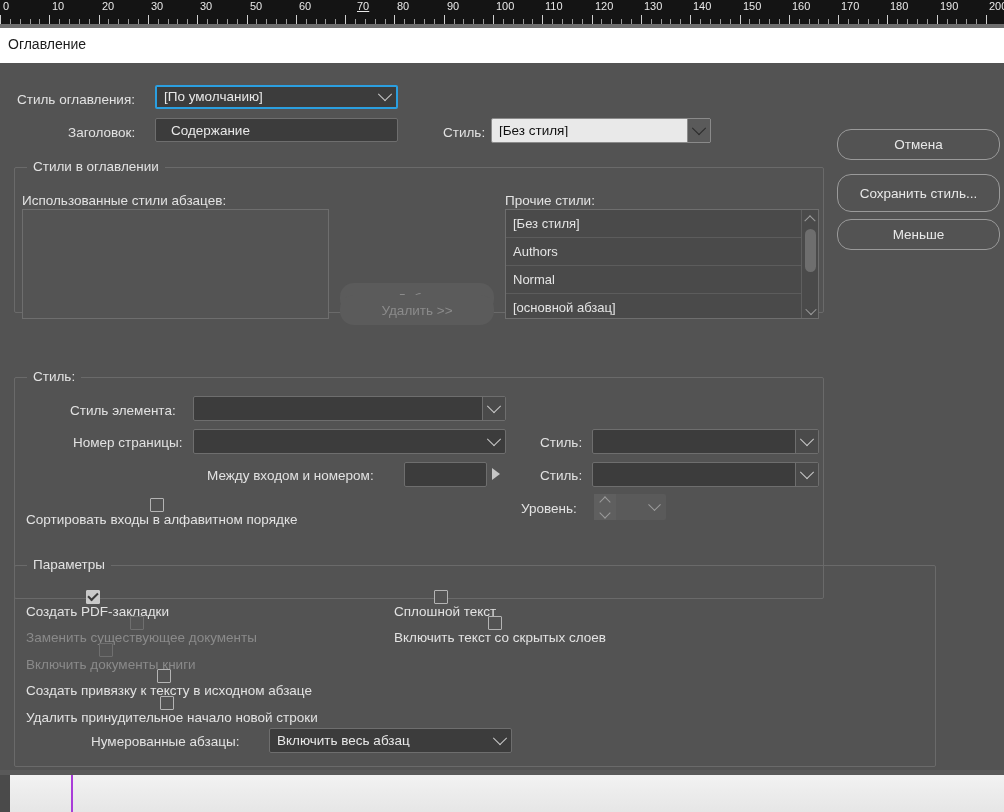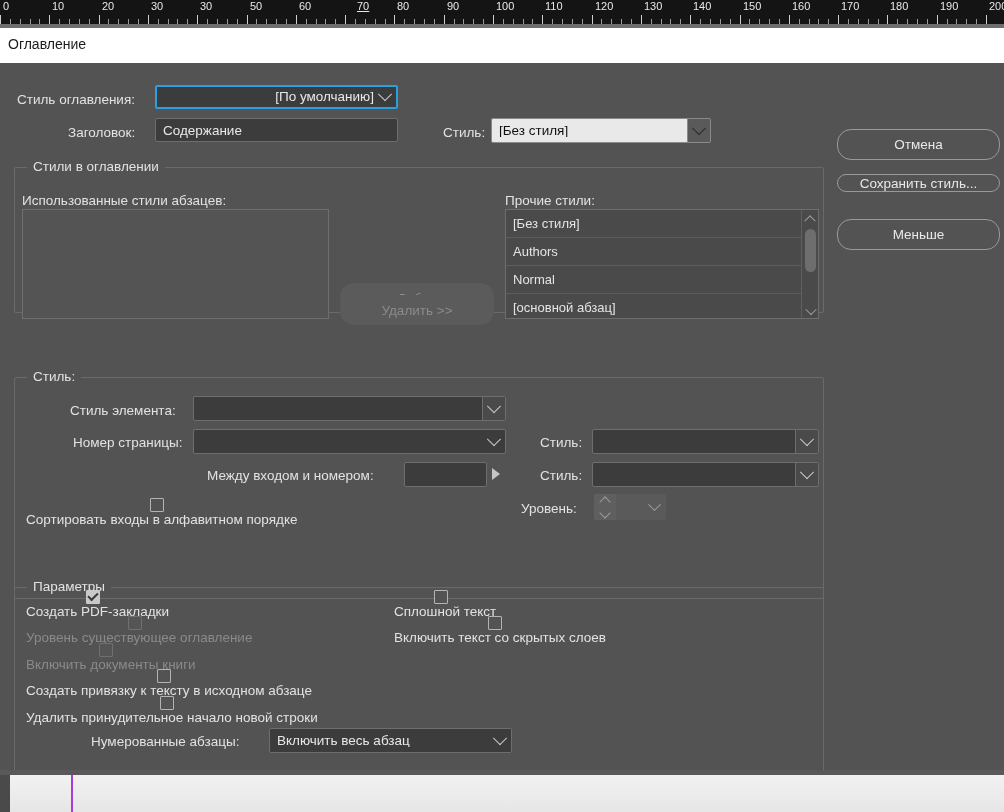--- a/index.html
+++ b/index.html
@@ -39,21 +39,21 @@
   .combo.light{background:#e9e9e9;border:1px solid #8a8a8a;color:#111;}
   .combo.split .chev{background:#4a4a4a;border-left:1px solid #6e6e6e;height:100%;}
   .combo.light.split .chev{background:#5a5a5a;border-left:1px solid #8a8a8a;}
 
   .chevglyph{display:block;width:9px;height:9px;border-right:1.6px solid #c8c8c8;
              border-bottom:1.6px solid #c8c8c8;transform:rotate(45deg) translate(-2px,-2px);}
 
   
   .field{position:absolute;box-sizing:border-box;background:#3c3c3c;
          border:1px solid #6e6e6e;border-radius:2px;color:#e8e8e8;
-         font-size:13.5px;display:flex;align-items:center;padding-left:7px;}
+         font-size:13.5px;display:flex;align-items:center;padding-left:15px;}
 
   
   .group{position:absolute;box-sizing:border-box;border:1px solid #6a6a6a;border-radius:2px;}
   .group > .gtitle{position:absolute;top:-9px;left:12px;background:#535353;
                    padding:0 6px;font-size:13.5px;color:#e2e2e2;}
 
   
   .pill{position:absolute;box-sizing:border-box;background:#535353;
         border:1px solid #9a9a9a;border-radius:14px;color:#e8e8e8;
         font-size:13.5px;display:flex;align-items:center;justify-content:center;cursor:default;}
@@ -247,21 +247,21 @@
   </div>
 <div id="rulerEdge"></div>
 
 <div id="titlebar">
   <span class="ttl">Оглавление</span>
 </div>
 
 <div id="dialog">
 
   <span class="lbl" style="left:17px;top:29px;">Стиль оглавления:</span>
-  <div class="combo focus" style="left:155px;top:22px;width:243px;height:24px;text-align:right;">
+  <div class="combo focus" style="left:155px;top:22px;width:243px;height:24px;">
     <span class="cval">[По умолчанию]</span>
     <span class="chev">
         <i class="chevglyph"></i>
       </span>
   </div>
 
   <span class="lbl" style="left:68px;top:62px;">Заголовок:</span>
   <div class="field" style="left:155px;top:55px;width:243px;height:24px;">
     <span>Содержание</span>
   </div>
@@ -270,21 +270,21 @@
   <div class="combo light split" style="left:491px;top:55px;width:220px;height:25px;">
     <span class="cval">[Без стиля]</span>
     <span class="chev">
         <i class="chevglyph" style="border-color:#2a2a2a;"></i>
       </span>
   </div>
 
   <div class="pill" style="left:837px;top:66px;width:163px;height:31px;">
       <span>Отмена</span>
     </div>
-  <div class="pill" style="left:837px;top:111px;width:163px;height:18px;">
+  <div class="pill" style="left:837px;top:111px;width:163px;height:38px;">
       <span>Сохранить стиль...</span>
     </div>
   <div class="pill" style="left:837px;top:156px;width:163px;height:31px;">
       <span>Меньше</span>
     </div>
 
   <div class="group" style="left:14px;top:104px;width:810px;height:146px;">
     <span class="gtitle">Стили в оглавлении</span>
   </div>
 
@@ -369,32 +369,32 @@
     <span class="spin">
         <i class="up"></i>
         <i class="dn"></i>
       </span>
     <span class="sval"></span>
     <span class="schev">
         <i></i>
       </span>
   </div>
 
-  <div class="group" style="left:14px;top:502px;width:810px;height:202px;margin-top:22px;">
+  <div class="group" style="left:14px;top:502px;width:922px;height:202px;">
     <span class="gtitle">Параметры</span>
   </div>
 
   <div id="optsLeft">
       <div class="cbrow" style="left: 26px; top: 527px;">
         <span class="cbox checked"></span>
         <span class="cbtext">Создать PDF-закладки</span>
       </div>
       <div class="cbrow" style="left: 26px; top: 553.4px;">
         <span class="cbox dis"></span>
-        <span class="cbtext dim">Уровень существующее оглавление</span>
+        <span class="cbtext dim">Заменить существующее документы</span>
       </div>
       <div class="cbrow" style="left: 26px; top: 579.8px;">
         <span class="cbox dis"></span>
         <span class="cbtext dim">Включить документы книги</span>
       </div>
       <div class="cbrow" style="left: 26px; top: 606.2px;">
         <span class="cbox"></span>
         <span class="cbtext">Создать привязку к тексту в исходном абзаце</span>
       </div>
       <div class="cbrow" style="left: 26px; top: 632.6px;">

